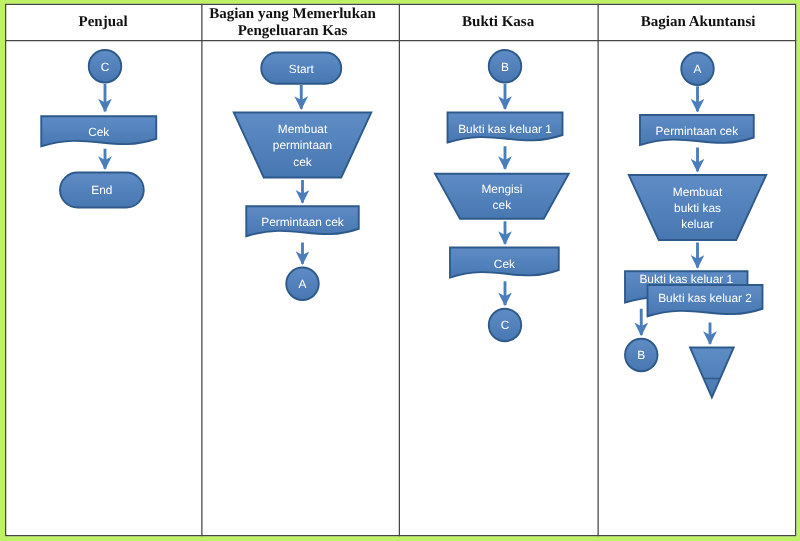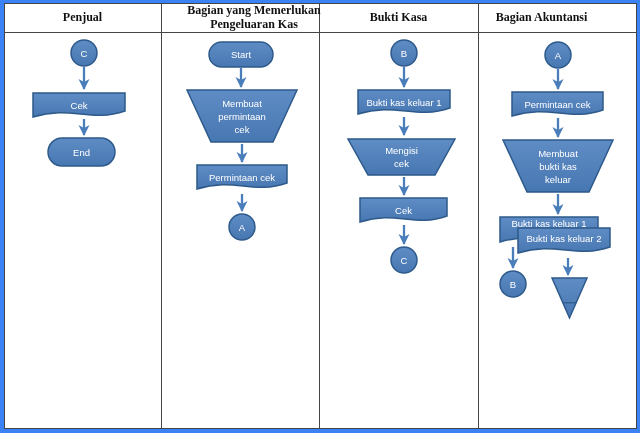--- a/index.html
+++ b/index.html
@@ -1,32 +1,32 @@
 <!DOCTYPE html>
 <html><head>
 <meta charset="utf-8">
 <style>
   html,body{margin:0;padding:0;background:#ffffff;}
-  .page{position:relative;width:640px;height:433px;background:#3b82f6;overflow:hidden;
+  .page{position:relative;width:640px;height:433px;background:#bef264;overflow:hidden;
         font-family:"Liberation Sans",sans-serif;}
   .outer-border{position:absolute;left:4px;top:3px;width:633px;height:426px;
         border:1.5px solid #454545;box-sizing:border-box;background:#ffffff;}
   .header-rule{position:absolute;left:4px;top:32px;width:633px;height:1px;background:#454545;}
   .vline{position:absolute;top:3px;height:426px;width:1px;background:#4a4a4a;}
   .vline.v1{left:161px;}
   .vline.v2{left:319px;}
   .vline.v3{left:478px;}
   .header-cell{position:absolute;top:4px;height:27px;display:flex;align-items:center;justify-content:center;
         text-align:center;font-family:"Liberation Serif",serif;font-weight:700;font-size:12px;
         color:#111111;line-height:1.12;}
   .header-cell span{display:inline-block;max-width:150px;}
   .hc1{left:5px;width:155px;}
-  .hc2{left:176px;width:156px;justify-content:center;}
+  .hc2{left:156px;width:156px;justify-content:center;}
   .hc3{left:320px;width:157px;}
-  .hc4{left:463px;width:157px;}
+  .hc4{left:480px;width:157px;}
   svg.overlay{position:absolute;left:0;top:0;}
   svg text{font-family:"Liberation Sans",sans-serif;font-size:9.5px;}
 </style>
 </head>
 <body>
 
 <div class="page">
   <div class="outer-border"></div>
   <div class="header-rule" style="background: rgb(69, 69, 69);"></div>
   <div class="vline v1" style="background: rgb(69, 69, 69);"></div>

